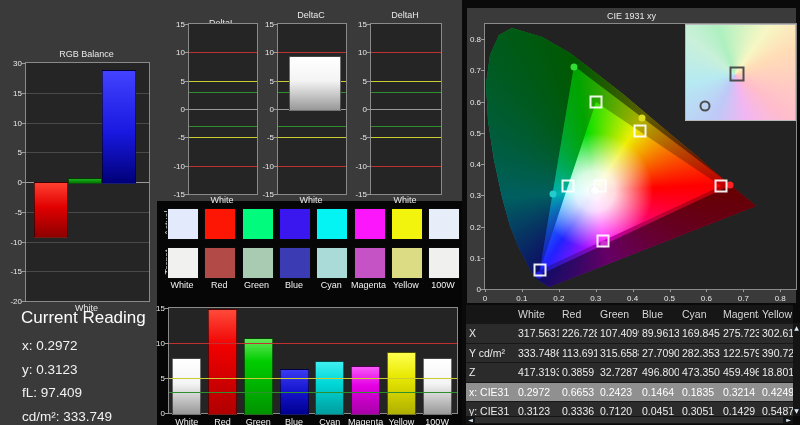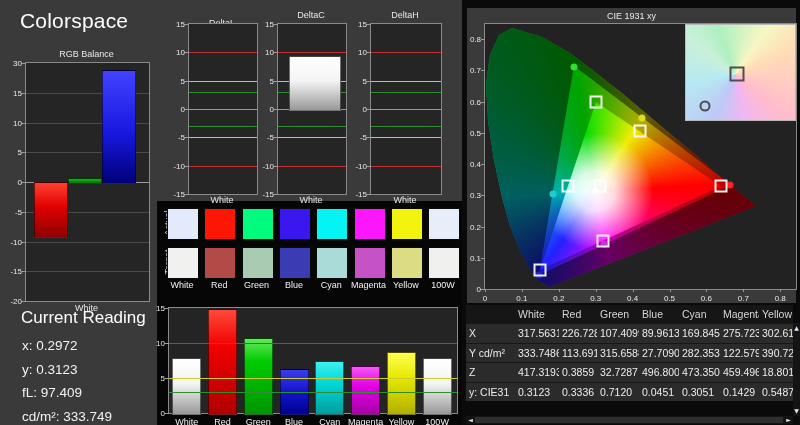--- a/index.html
+++ b/index.html
@@ -78,21 +78,20 @@
   .wm2{position:absolute;right:9px;top:391px;z-index:50;font-size:21px;font-weight:bold;
     color:rgba(255,255,255,.95);text-shadow:0 0 3px #000,1px 1px 0 #1c1c1c,-1px -1px 0 #1c1c1c;}
 </style>
 </head>
 <body>
 
 <div class="screen">
   <div class="right-bg"></div>
   <div class="black-panel"></div>
 
-  <div class="app-title">Colorspace</div>
 
   <div class="chart-title" style="left:25px;top:49px;width:123px">RGB Balance</div>
   <div id="rgb-plot" class="plot" style="left:25px;top:62px;width:123px;height:238px">
       <div class="ytick" style="top: 0px;">30</div>
       <div class="tickdash-y" style="top: 0px;"></div>
       <div class="ytick" style="top: 29.75px;">15</div>
       <div class="tickdash-y" style="top: 29.75px;"></div>
       <div class="gridline" style="top: 29.75px; background: rgb(74, 74, 74);"></div>
       <div class="ytick" style="top: 59.5px;">10</div>
       <div class="tickdash-y" style="top: 59.5px;"></div>
@@ -343,20 +342,30 @@
       <div class="trow body">
         <div class="tcell">Z</div>
         <div class="tcell">417.3193</div>
         <div class="tcell">0.3859</div>
         <div class="tcell">32.7287</div>
         <div class="tcell">496.8005</div>
         <div class="tcell">473.3505</div>
         <div class="tcell">459.4969</div>
         <div class="tcell">18.8010</div>
       </div>
+      <div class="trow body hl">
+        <div class="tcell">x: CIE31</div>
+        <div class="tcell">0.2972</div>
+        <div class="tcell">0.6653</div>
+        <div class="tcell">0.2423</div>
+        <div class="tcell">0.1464</div>
+        <div class="tcell">0.1835</div>
+        <div class="tcell">0.3214</div>
+        <div class="tcell">0.4249</div>
+      </div>
       <div class="trow body">
         <div class="tcell">y: CIE31</div>
         <div class="tcell">0.3123</div>
         <div class="tcell">0.3336</div>
         <div class="tcell">0.7120</div>
         <div class="tcell">0.0451</div>
         <div class="tcell">0.3051</div>
         <div class="tcell">0.1429</div>
         <div class="tcell">0.5487</div>
       </div>

